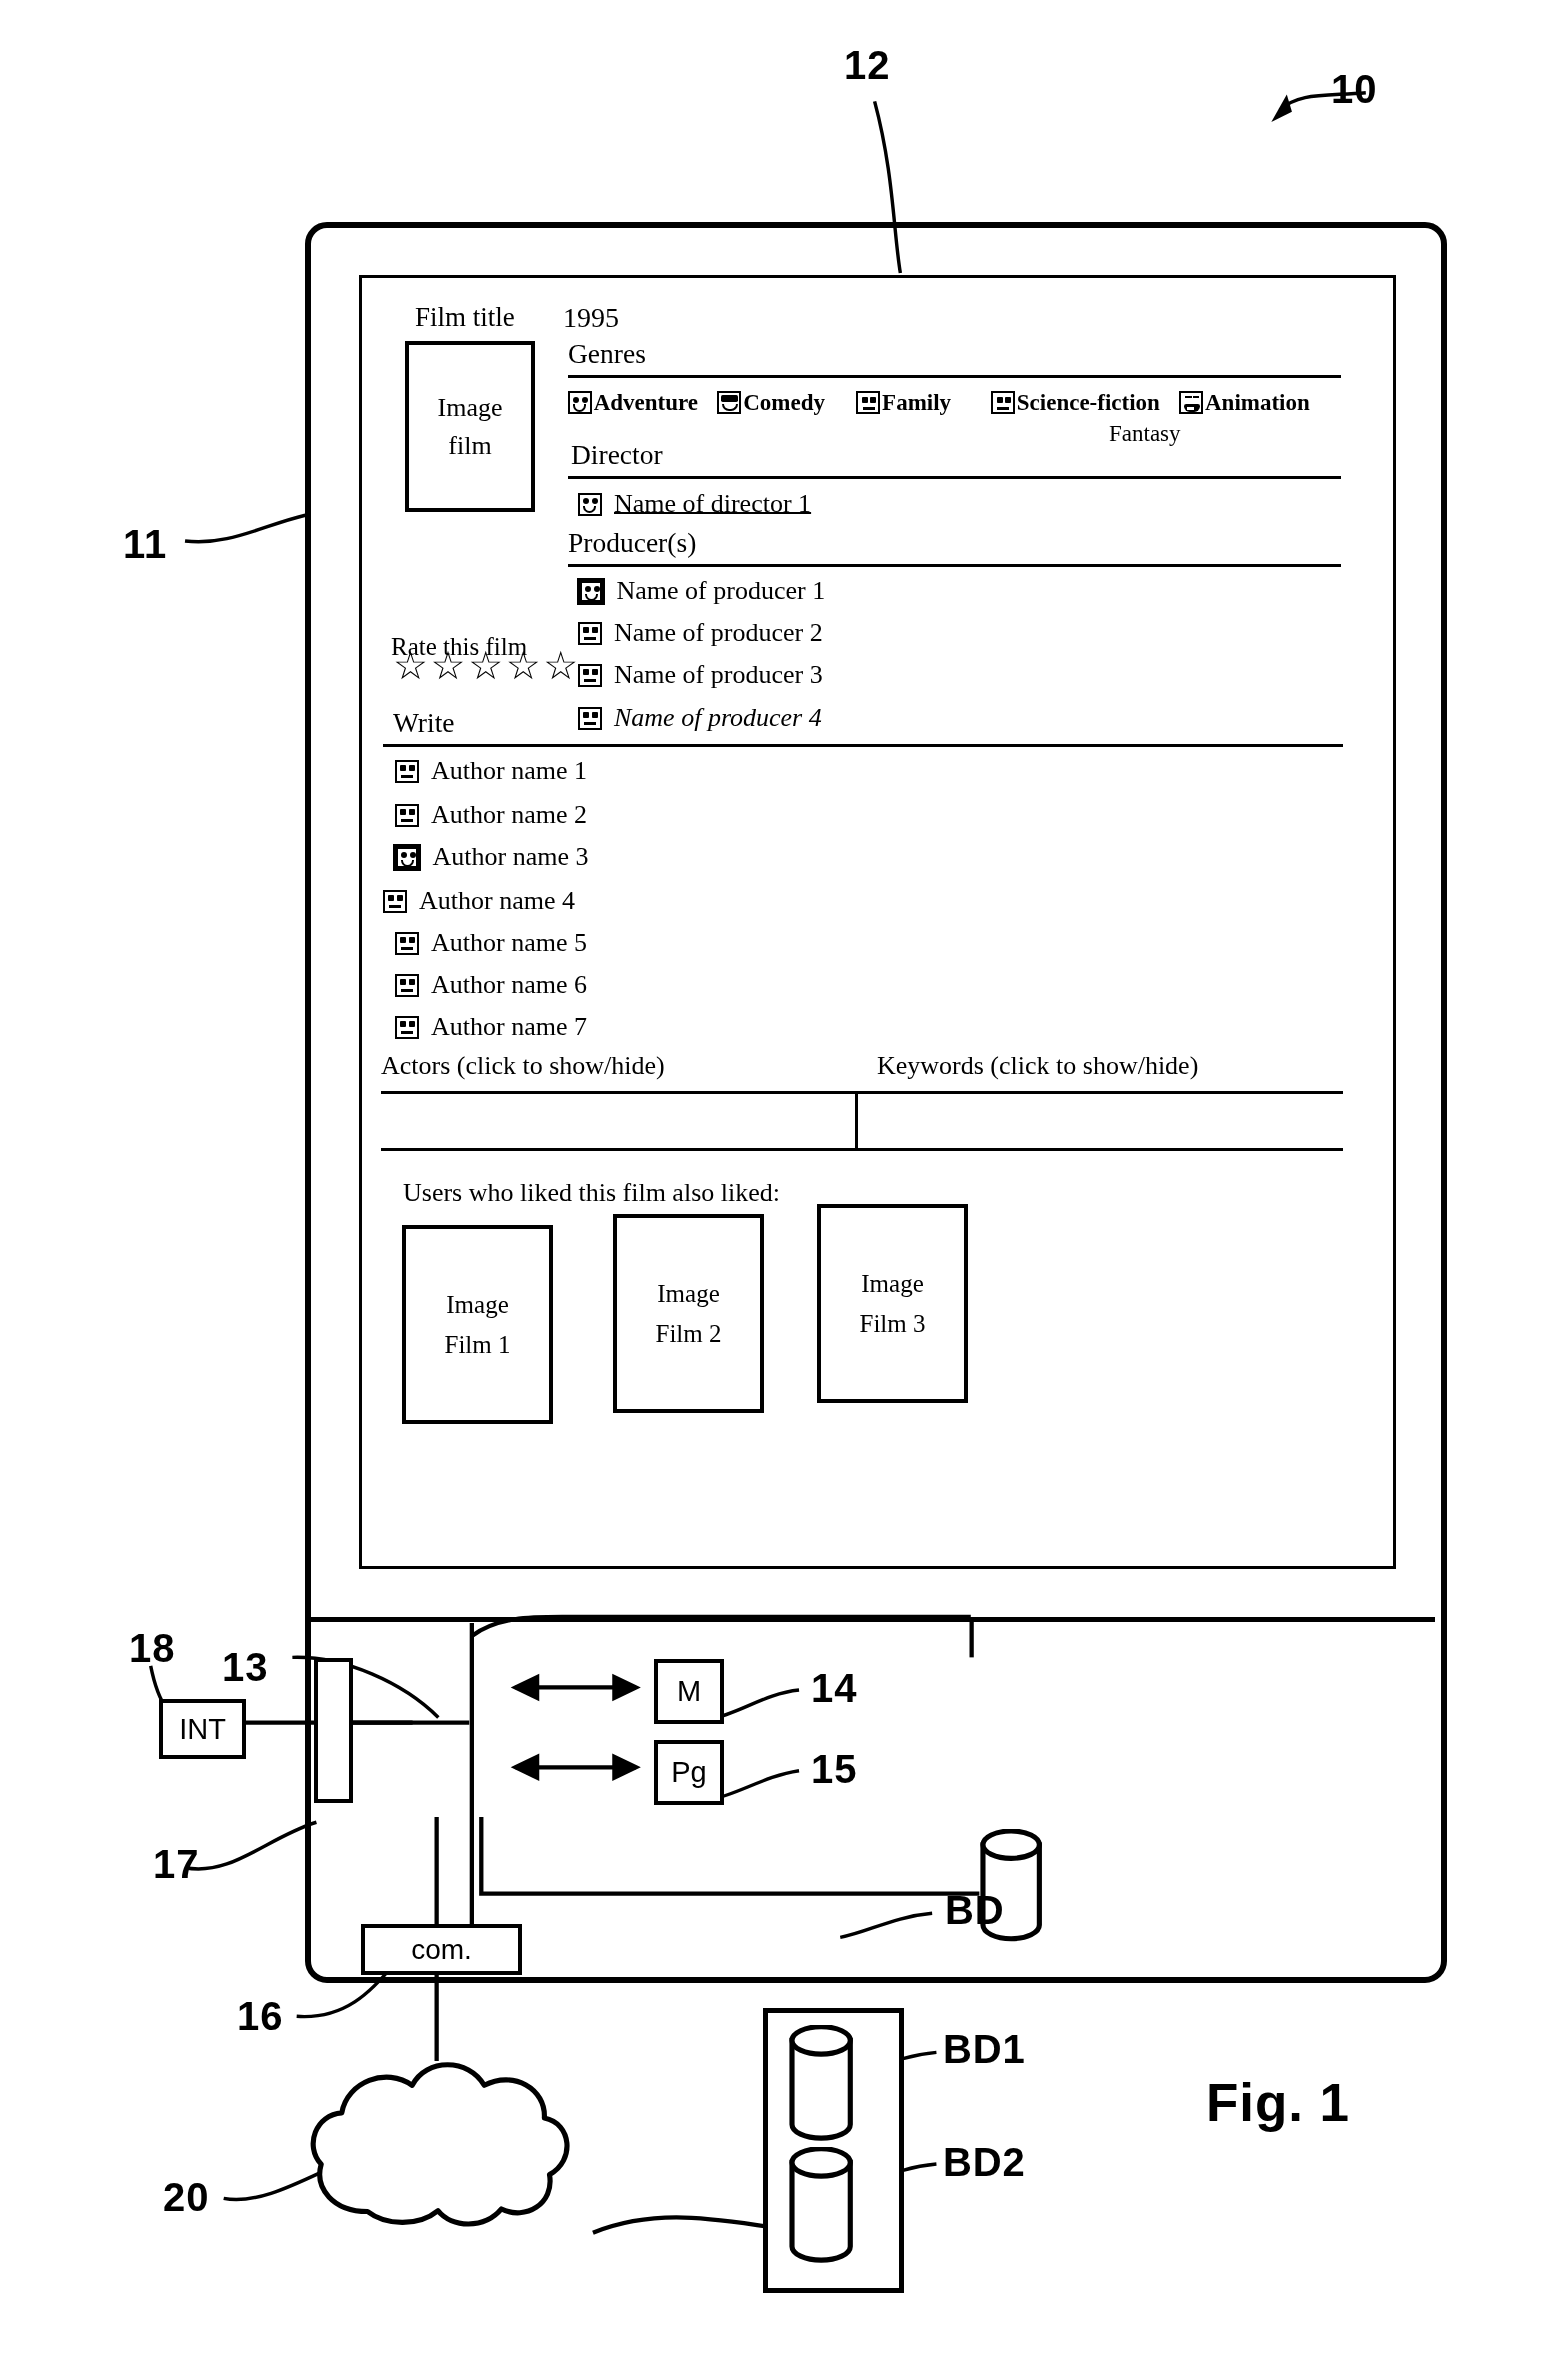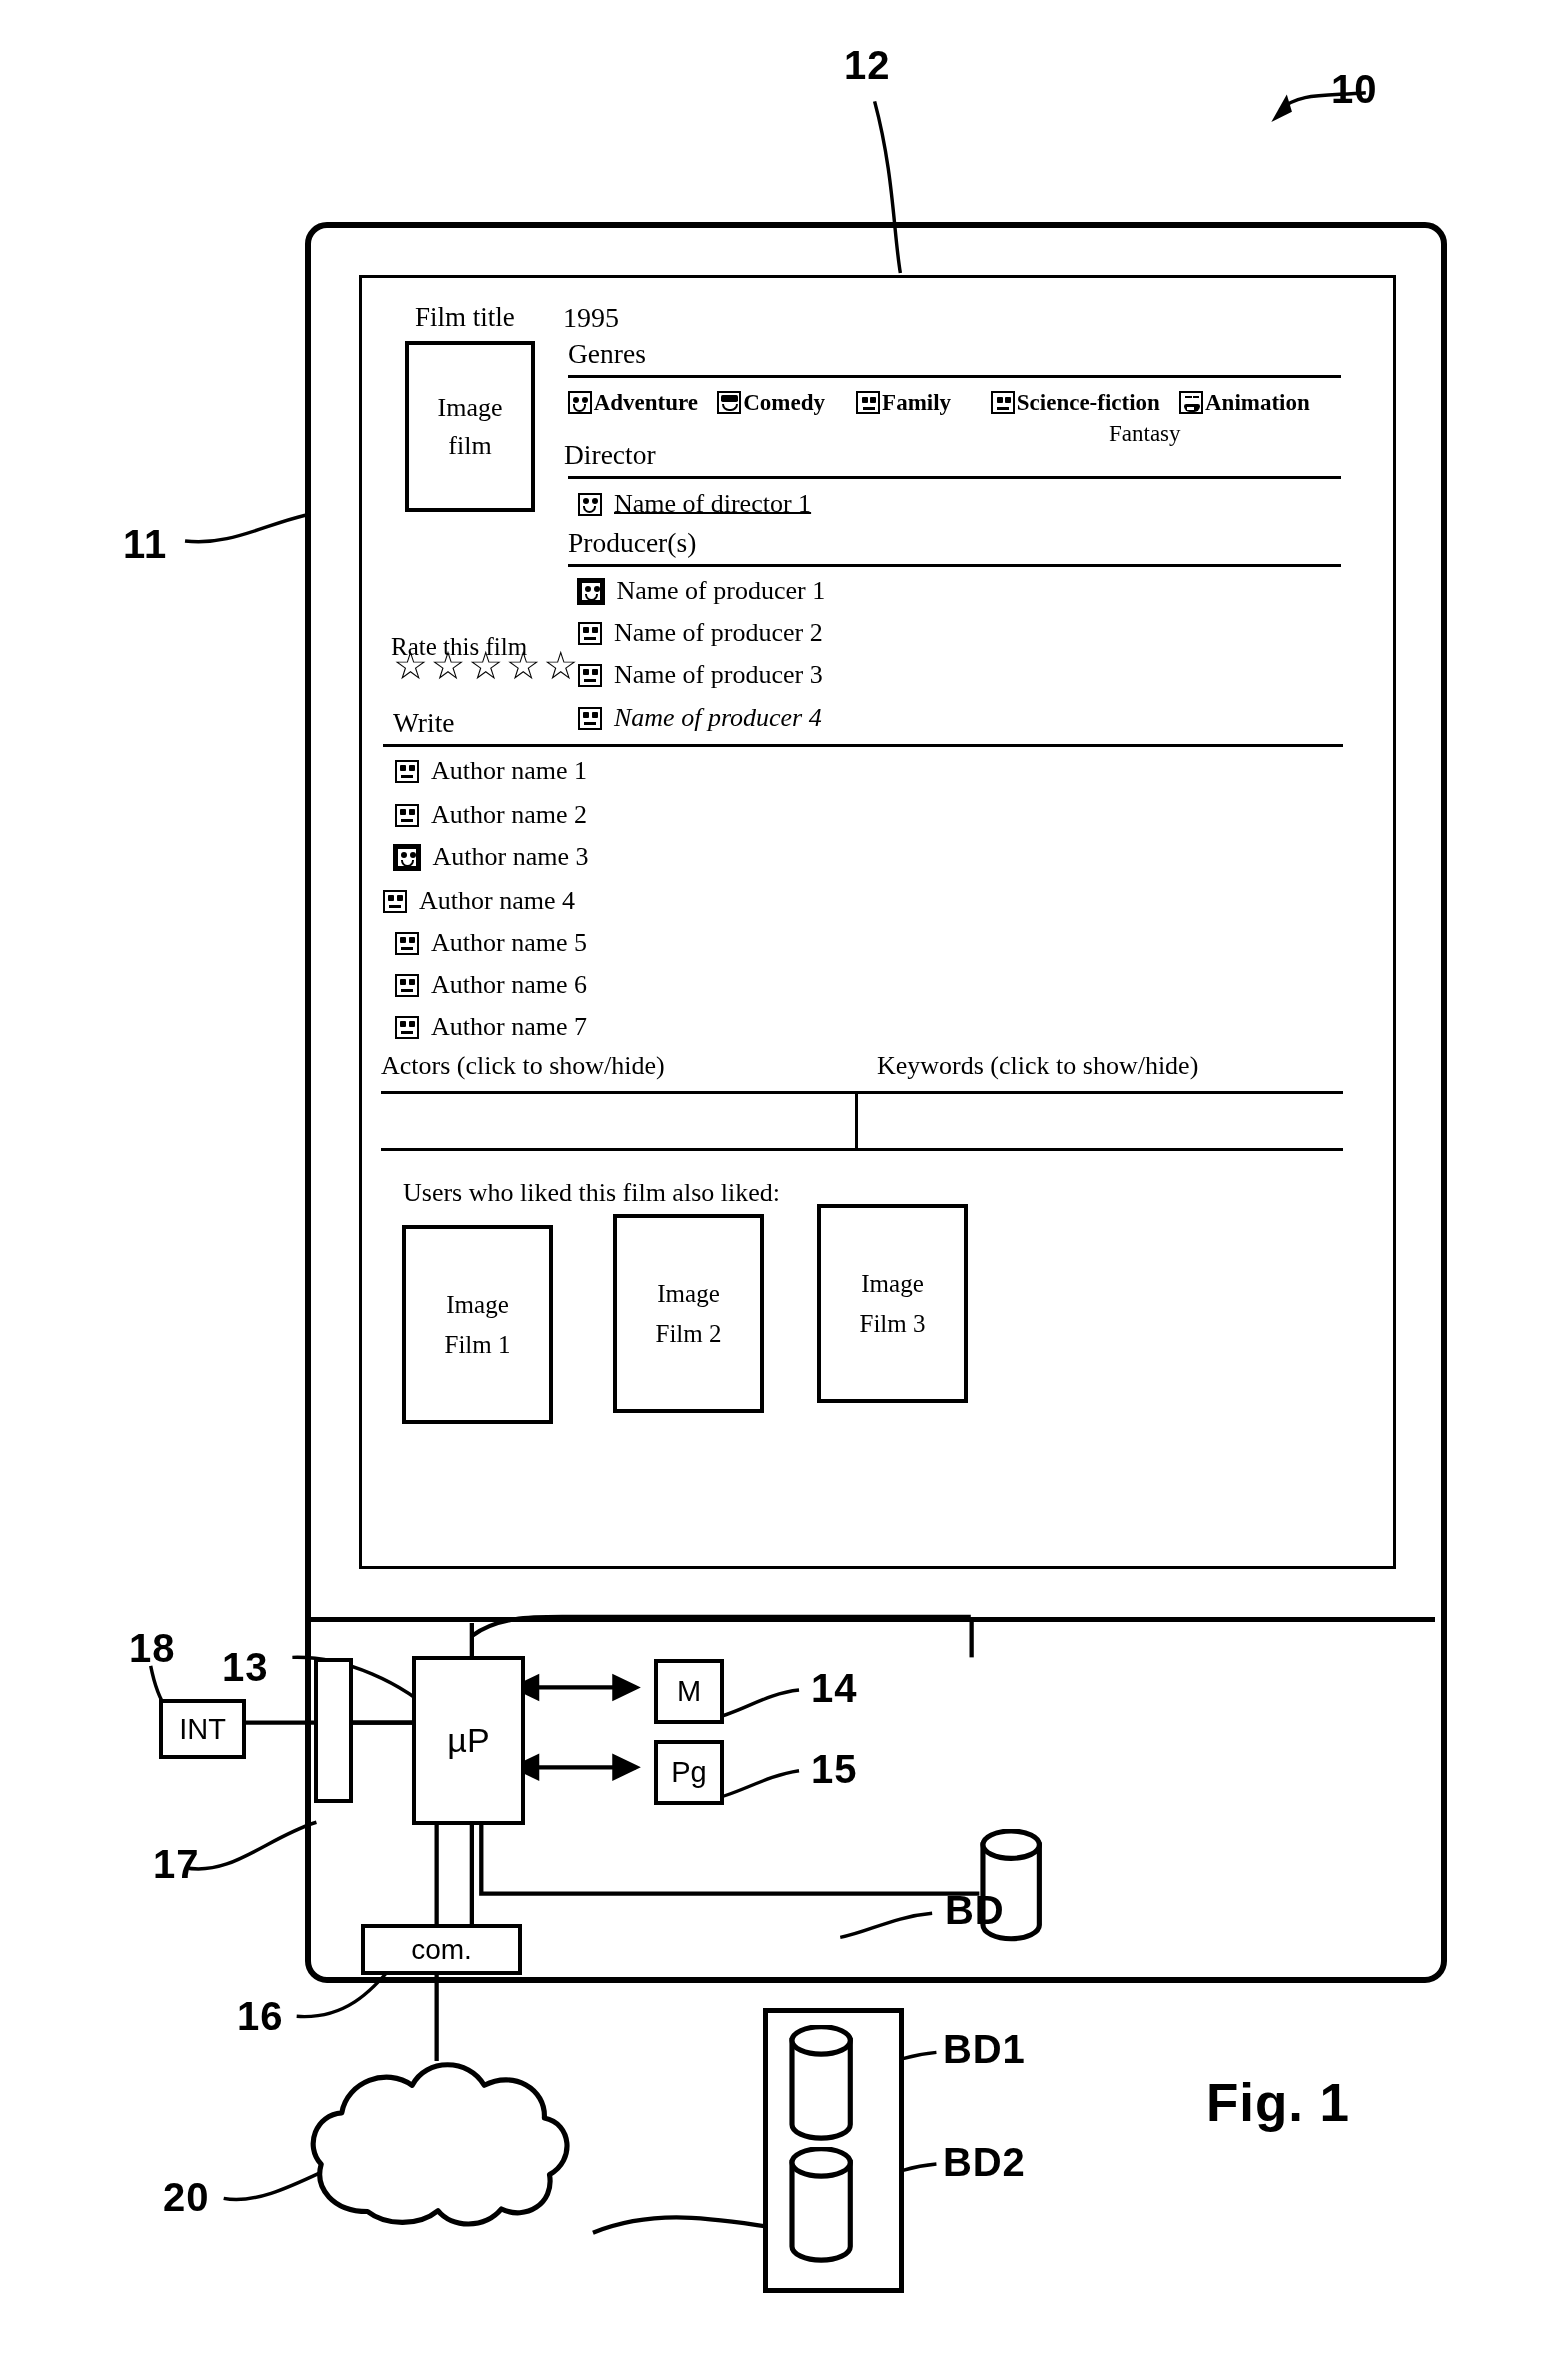--- a/index.html
+++ b/index.html
@@ -133,21 +133,21 @@
         </span>
         <span class="genre-item" style="margin-left:20.6px;">
           <span class="face flat"><i class="eye l sq"></i><i class="eye r sq"></i><i class="mouth"></i></span><span class="lbl">Science-fiction</span>
         </span>
         <span class="genre-item" style="margin-right:0;">
           <span class="face anim"><i class="brow"></i><i class="brow2"></i><i class="mouth"></i></span><span class="lbl">Animation</span>
         </span>
       </div>
       <div class="abs" style="left:747px;top:143px;font-size:23px;">Fantasy</div>
 
-      <div class="section-label" style="left:202px;top:161px;">Director</div>
+      <div class="section-label" style="left:209px;top:161px;">Director</div>
       <div class="rule" style="left:206px;top:198px;width:773px;"></div>
       <div class="person-row" style="left:216px;top:209px;text-decoration:underline;">
         <span class="face grin"><i class="eye l"></i><i class="eye r"></i><i class="mouth"></i></span><span class="nm">Name of director 1</span>
       </div>
 
       <div class="section-label" style="left:206px;top:249px;">Producer(s)</div>
       <div class="rule" style="left:206px;top:286px;width:773px;"></div>
 
       <div class="person-row" style="left:215px;top:296px;">
         <span class="face grin bold"><i class="eye l"></i><i class="eye r"></i><i class="mouth"></i></span><span class="nm">Name of producer 1</span>
@@ -276,23 +276,20 @@
   <div class="abs refnum" style="left:811px;top:1747px;">15</div>
   <div class="abs refnum" style="left:237px;top:1994px;">16</div>
   <div class="abs refnum" style="left:163px;top:2175px;">20</div>
 
   <div class="hwbox" style="left:159px;top:1699px;width:79px;height:52px;">
     <span>INT</span>
   </div>
 
   <div class="abs" style="left:314px;top:1658px;width:31px;height:137px;border:4.3px solid #000;background:#fff;"></div>
 
-  <div class="hwbox" style="left:412px;top:1656px;width:105px;height:161px;font-size:34px;">
-    <span>µP</span>
-  </div>
 
   <div class="hwbox" style="left:654px;top:1659px;width:62px;height:57px;">
     <span>M</span>
   </div>
 
   <div class="hwbox" style="left:654px;top:1740px;width:62px;height:57px;">
     <span>Pg</span>
   </div>
 
   <div class="hwbox" style="left:361px;top:1924px;width:153px;height:43px;font-size:28px;">

